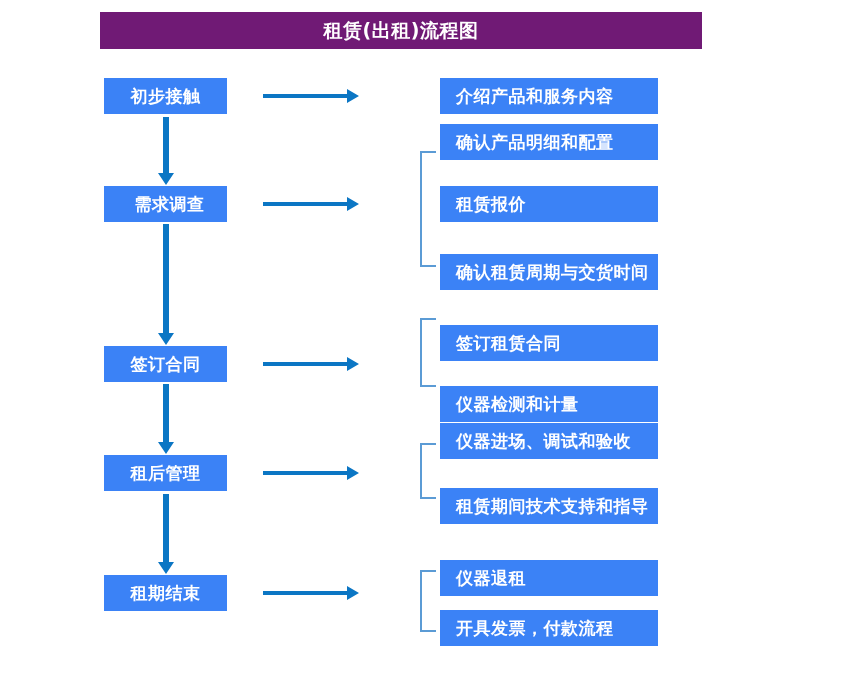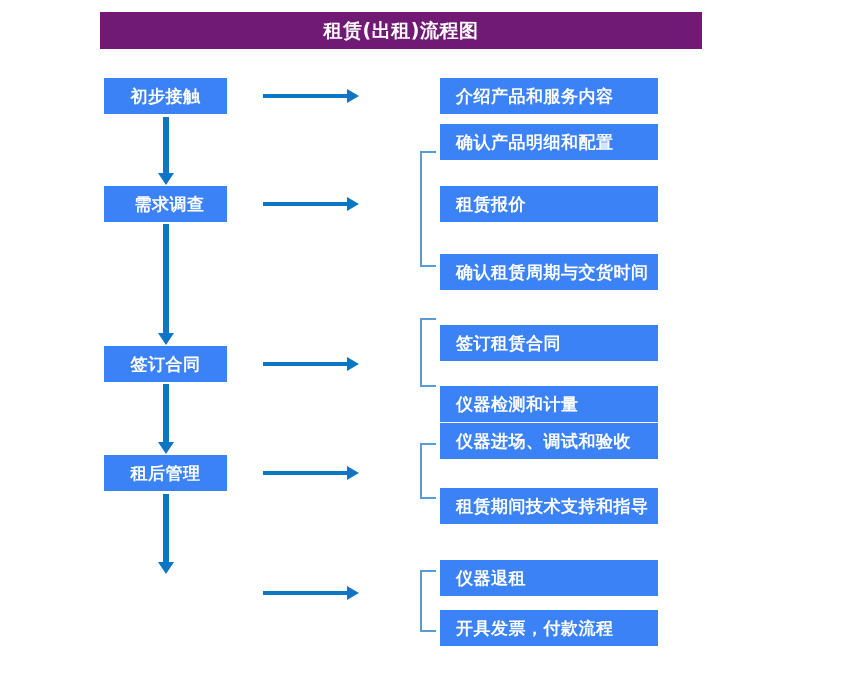--- a/index.html
+++ b/index.html
@@ -126,20 +126,21 @@
 <body>
 
 <div id="canvas">
 
   <div class="box title-bar">租赁(出租)流程图</div>
 
   <div class="box stage stage-1">初步接触</div>
   <div class="box stage stage-2">需求调查</div>
   <div class="box stage stage-3">签订合同</div>
   <div class="box stage stage-4">租后管理</div>
+  <div class="box stage stage-5">租期结束</div>
 
   <div class="box detail d-1">介绍产品和服务内容</div>
   <div class="box detail d-2">确认产品明细和配置</div>
   <div class="box detail d-3">租赁报价</div>
   <div class="box detail d-4">确认租赁周期与交货时间</div>
   <div class="box detail d-5">签订租赁合同</div>
   <div class="box detail d-6">仪器检测和计量</div>
   <div class="box detail d-7">仪器进场、调试和验收</div>
   <div class="box detail d-8">租赁期间技术支持和指导</div>
   <div class="box detail d-9">仪器退租</div>

